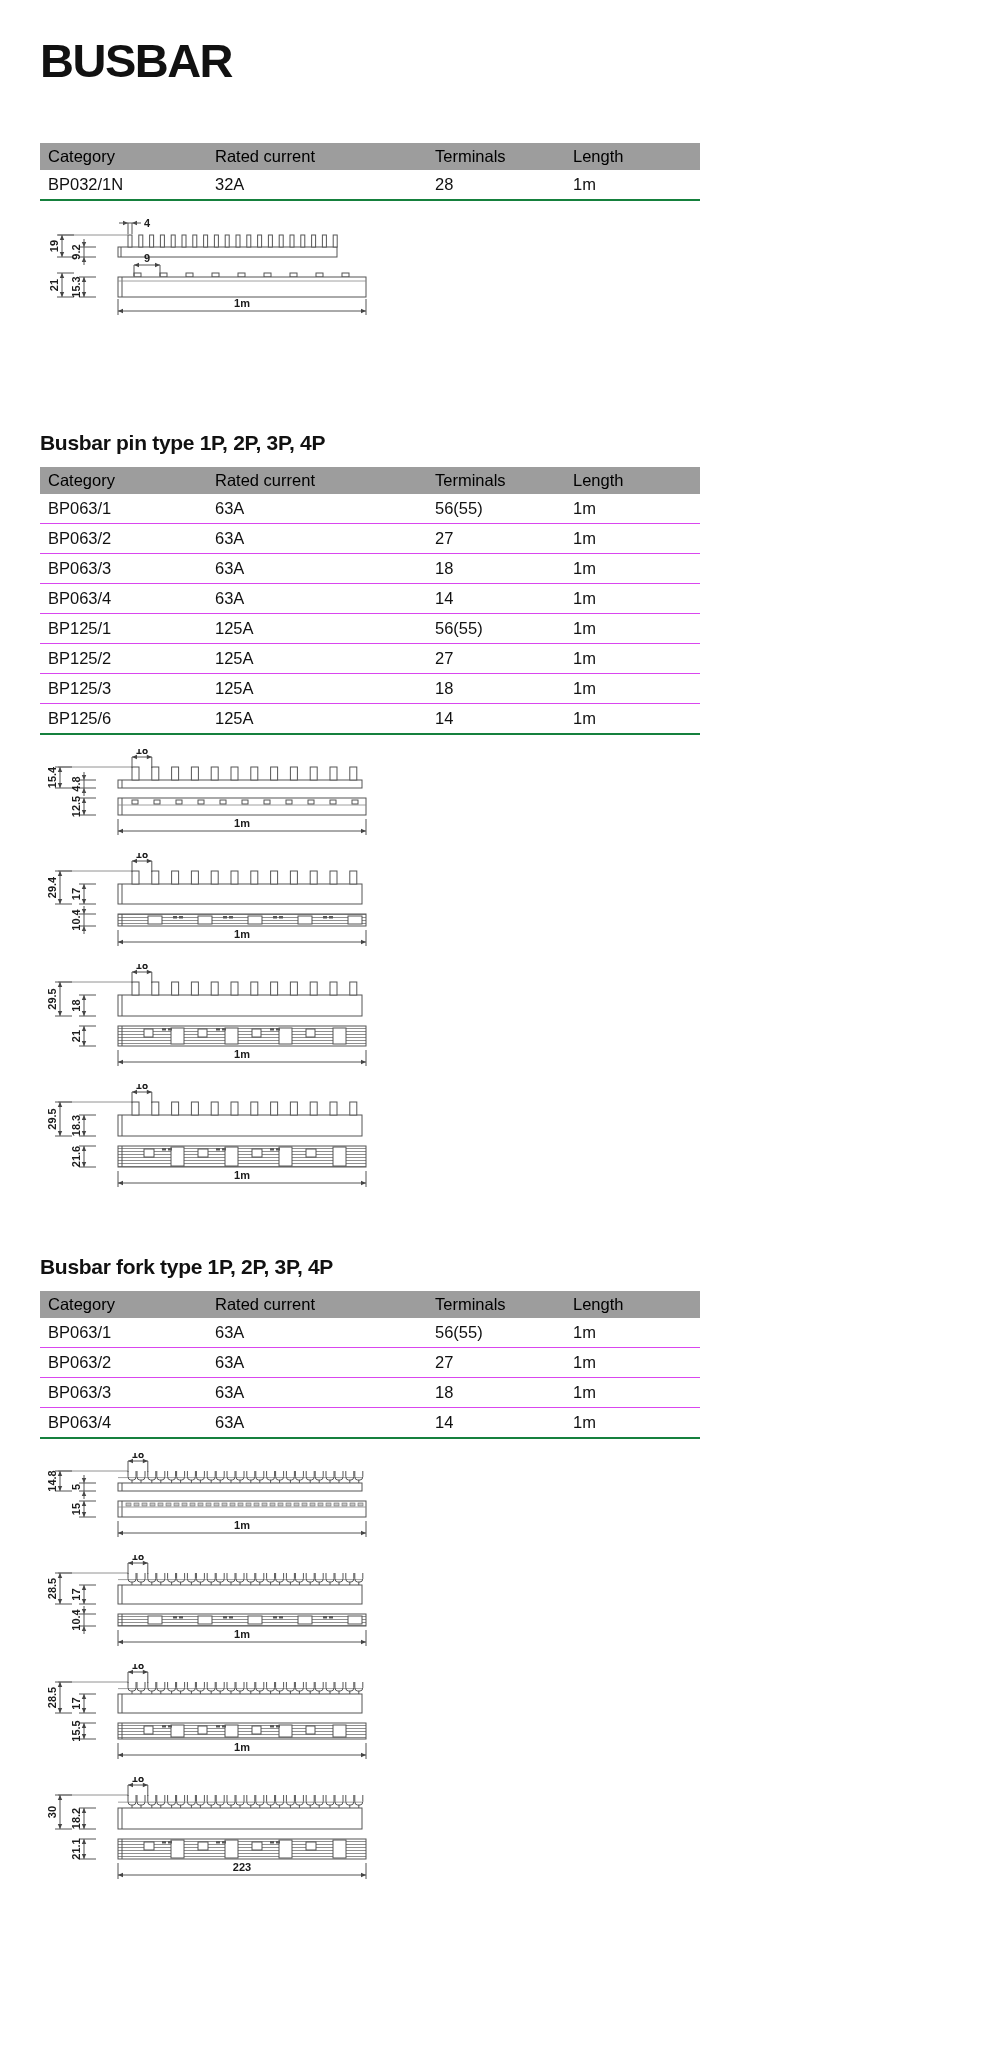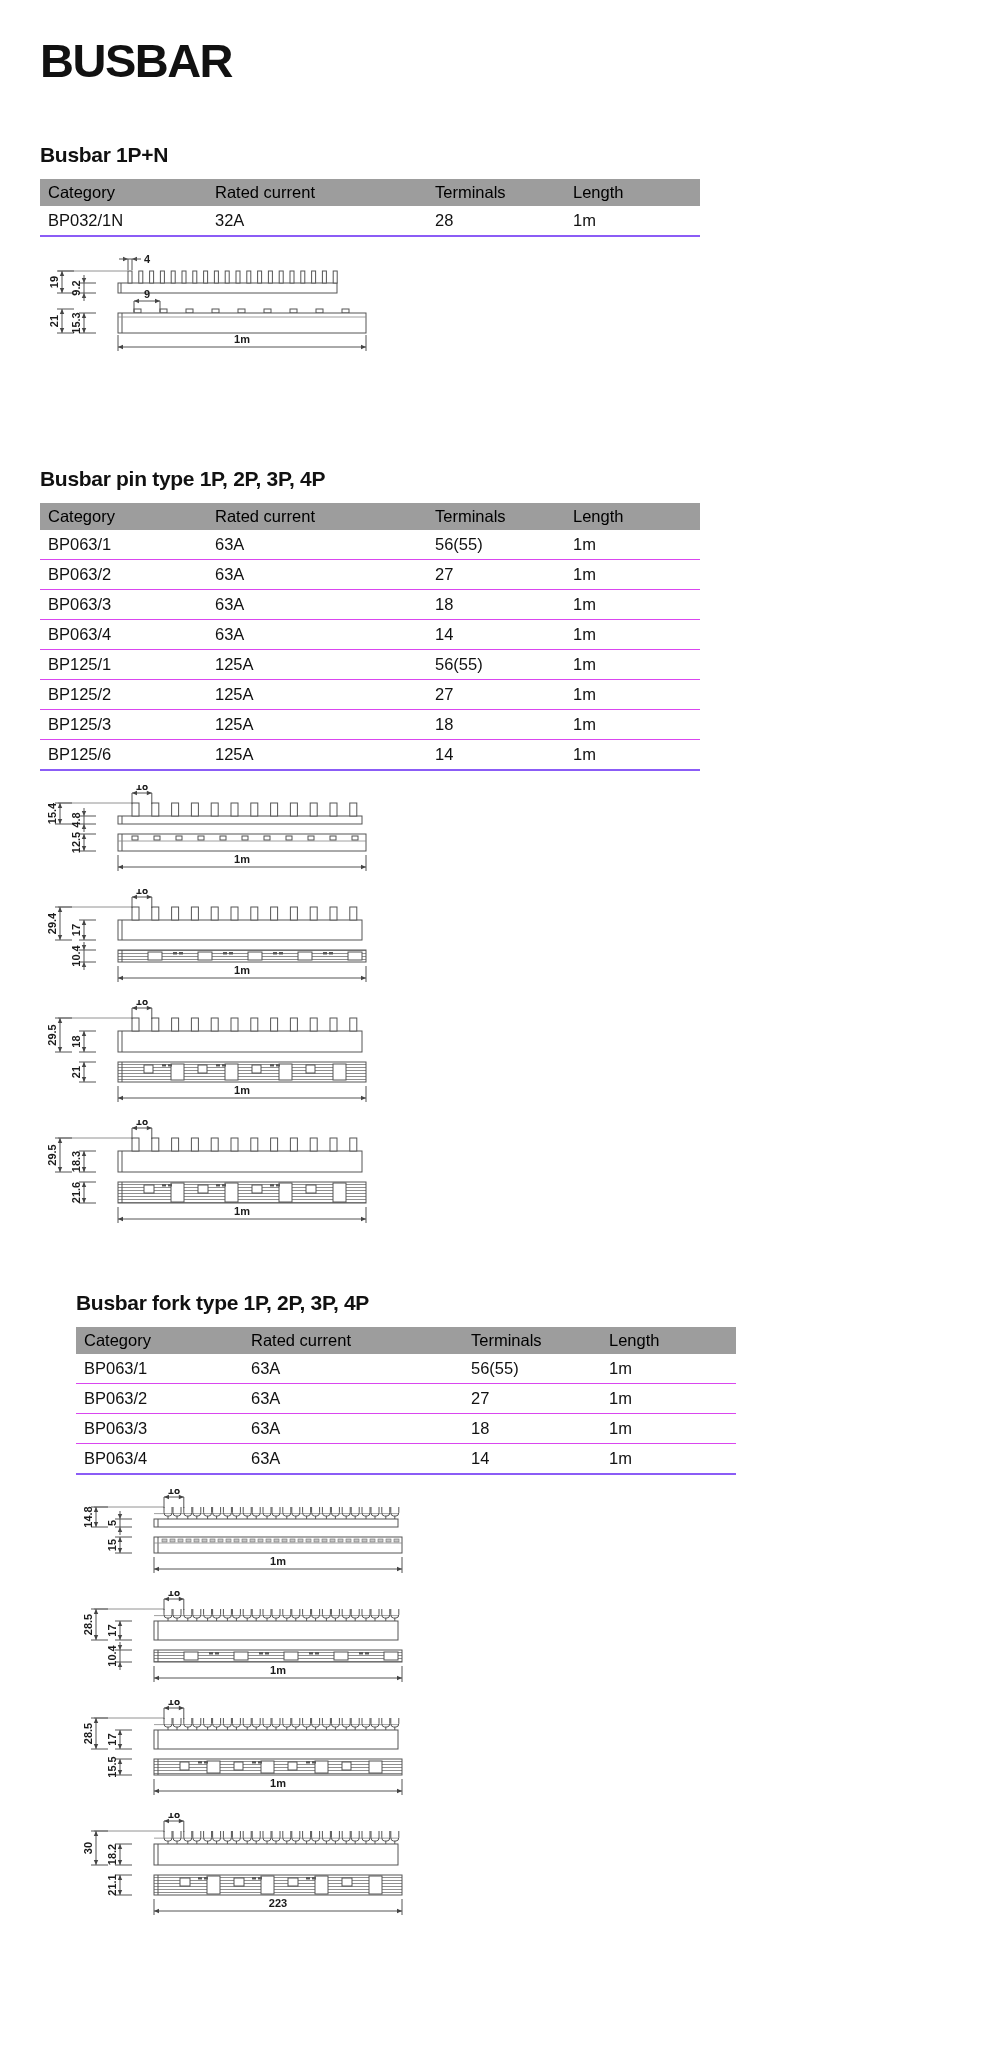--- a/index.html
+++ b/index.html
@@ -1,37 +1,36 @@
 <!DOCTYPE html>
 <html><head>
 <meta charset="utf-8">
 <style>
   html,body{margin:0;padding:0;background:#fff;}
   body{font-family:"Liberation Sans",sans-serif;color:#111;}
   .page{width:804px;min-height:2069px;box-sizing:border-box;padding:36px 40px 40px 40px;background:#fff;}
   h1[data-name="page-title"]{font-size:47px;font-weight:800;letter-spacing:-1.5px;margin:0;line-height:1.05;}
   .section{margin-top:58px;}
   .section.s1{margin-top:112px;}
-  .section.s2{margin-top:64px;margin-left:36px;}
+  .section.s2{margin-top:64px;}
   h2.section-heading{font-size:21px;font-weight:700;margin:0 0 12px 0;letter-spacing:-0.3px;}
   table.spec-table{border-collapse:collapse;width:660px;table-layout:fixed;}
   table.spec-table th{background:#9d9d9d;color:#000000;font-weight:400;text-align:left;font-size:16.5px;height:27px;padding:0 0 0 8px;}
   table.spec-table td{font-size:16.5px;height:29px;padding:0 0 0 8px;border-bottom:1px solid #d946ef;}
-  table.spec-table tbody tr:last-child td{border-bottom:2px solid #8b5cf6;}
+  table.spec-table tbody tr:last-child td{border-bottom:2px solid #15803d;}
   .diagrams{margin-top:14px;}
   .diagrams svg{display:block;margin:10px 0 14px 0;}
 </style>
 </head>
 <body>
 
 <div class="page" data-name="catalog-page">
   <h1 data-name="page-title">BUSBAR</h1>
   <div id="sections" data-name="sections-container">
       <div class="section s0" data-name="section-0">
-        <h2 class="section-heading" data-name="section-heading">Busbar 1P+N</h2>
         <table class="spec-table" data-name="spec-table">
           <colgroup>
             <col style="width: 167px;">
             <col style="width: 220px;">
             <col style="width: 138px;">
             <col style="width: 135px;">
           </colgroup>
           <thead>
             <tr data-name="table-header-row">
               <th data-name="column-header">Category</th>

